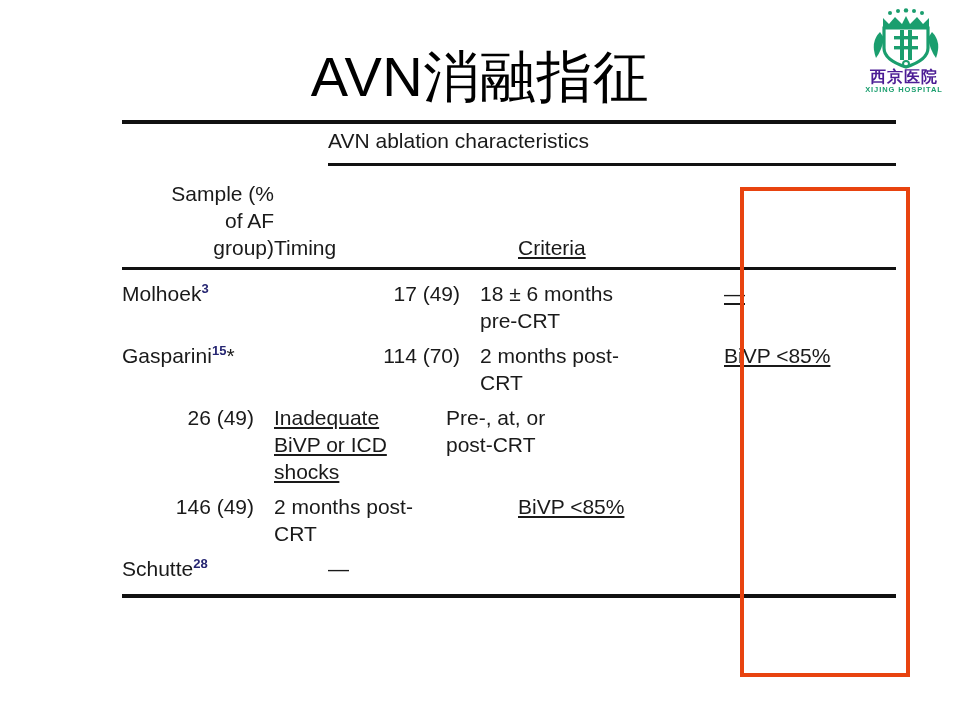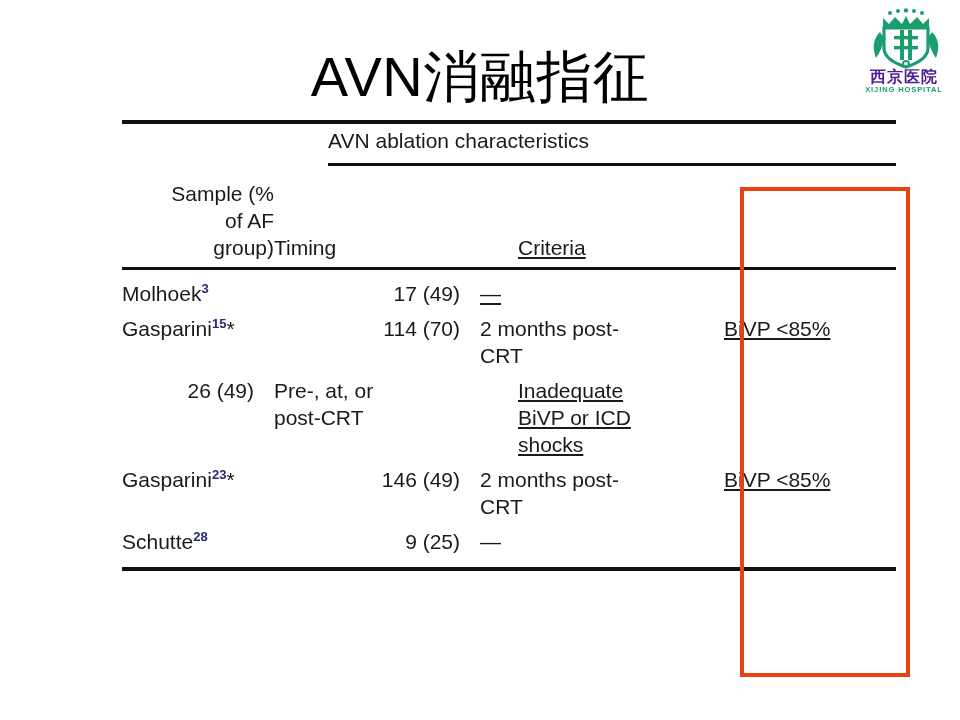--- a/index.html
+++ b/index.html
@@ -198,51 +198,51 @@
     <div class="cell col-criteria">Criteria</div>
   </div>
 
   <div class="rule rule-header"></div>
 
   <div class="tbody">
 
     <div class="tbody-row">
       <div class="cell col-study"><span>Molhoek</span><sup>3</sup><span class="star"></span></div>
       <div class="cell col-sample">17 (49)</div>
+      <div class="cell col-timing">18 ± 6 months
+pre-CRT</div>
       <div class="cell col-criteria">—</div>
     </div>
 
     <div class="tbody-row">
       <div class="cell col-study"><span>Gasparini</span><sup>15</sup><span class="star">*</span></div>
       <div class="cell col-sample">114 (70)</div>
       <div class="cell col-timing">2 months post-
 CRT</div>
       <div class="cell col-criteria">BiVP &lt;85%</div>
     </div>
 
     <div class="tbody-row">
       <div class="cell col-sample">26 (49)</div>
-      <div class="cell col-timing">Pre-, at, or
-post-CRT</div>
       <div class="cell col-criteria">Inadequate
 BiVP or ICD
 shocks</div>
-    </div>
-
-    <div class="tbody-row">
-      <div class="cell col-study"><span>Gasparini</span><sup>23</sup><span class="star">*</span></div>
+      <div class="cell col-timing">Pre-, at, or
+post-CRT</div>
+    </div>
+
+    <div class="tbody-row">
       <div class="cell col-sample">146 (49)</div>
       <div class="cell col-timing">2 months post-
 CRT</div>
       <div class="cell col-criteria">BiVP &lt;85%</div>
     </div>
 
     <div class="tbody-row">
       <div class="cell col-study"><span>Schutte</span><sup>28</sup><span class="star"></span></div>
-      <div class="cell col-sample">9 (25)</div>
       <div class="cell col-timing">—</div>
     </div>
 
   </div>
 
   <div class="rule rule-bottom"></div>
 </div>
 
 <div class="highlight-box"></div>
 

